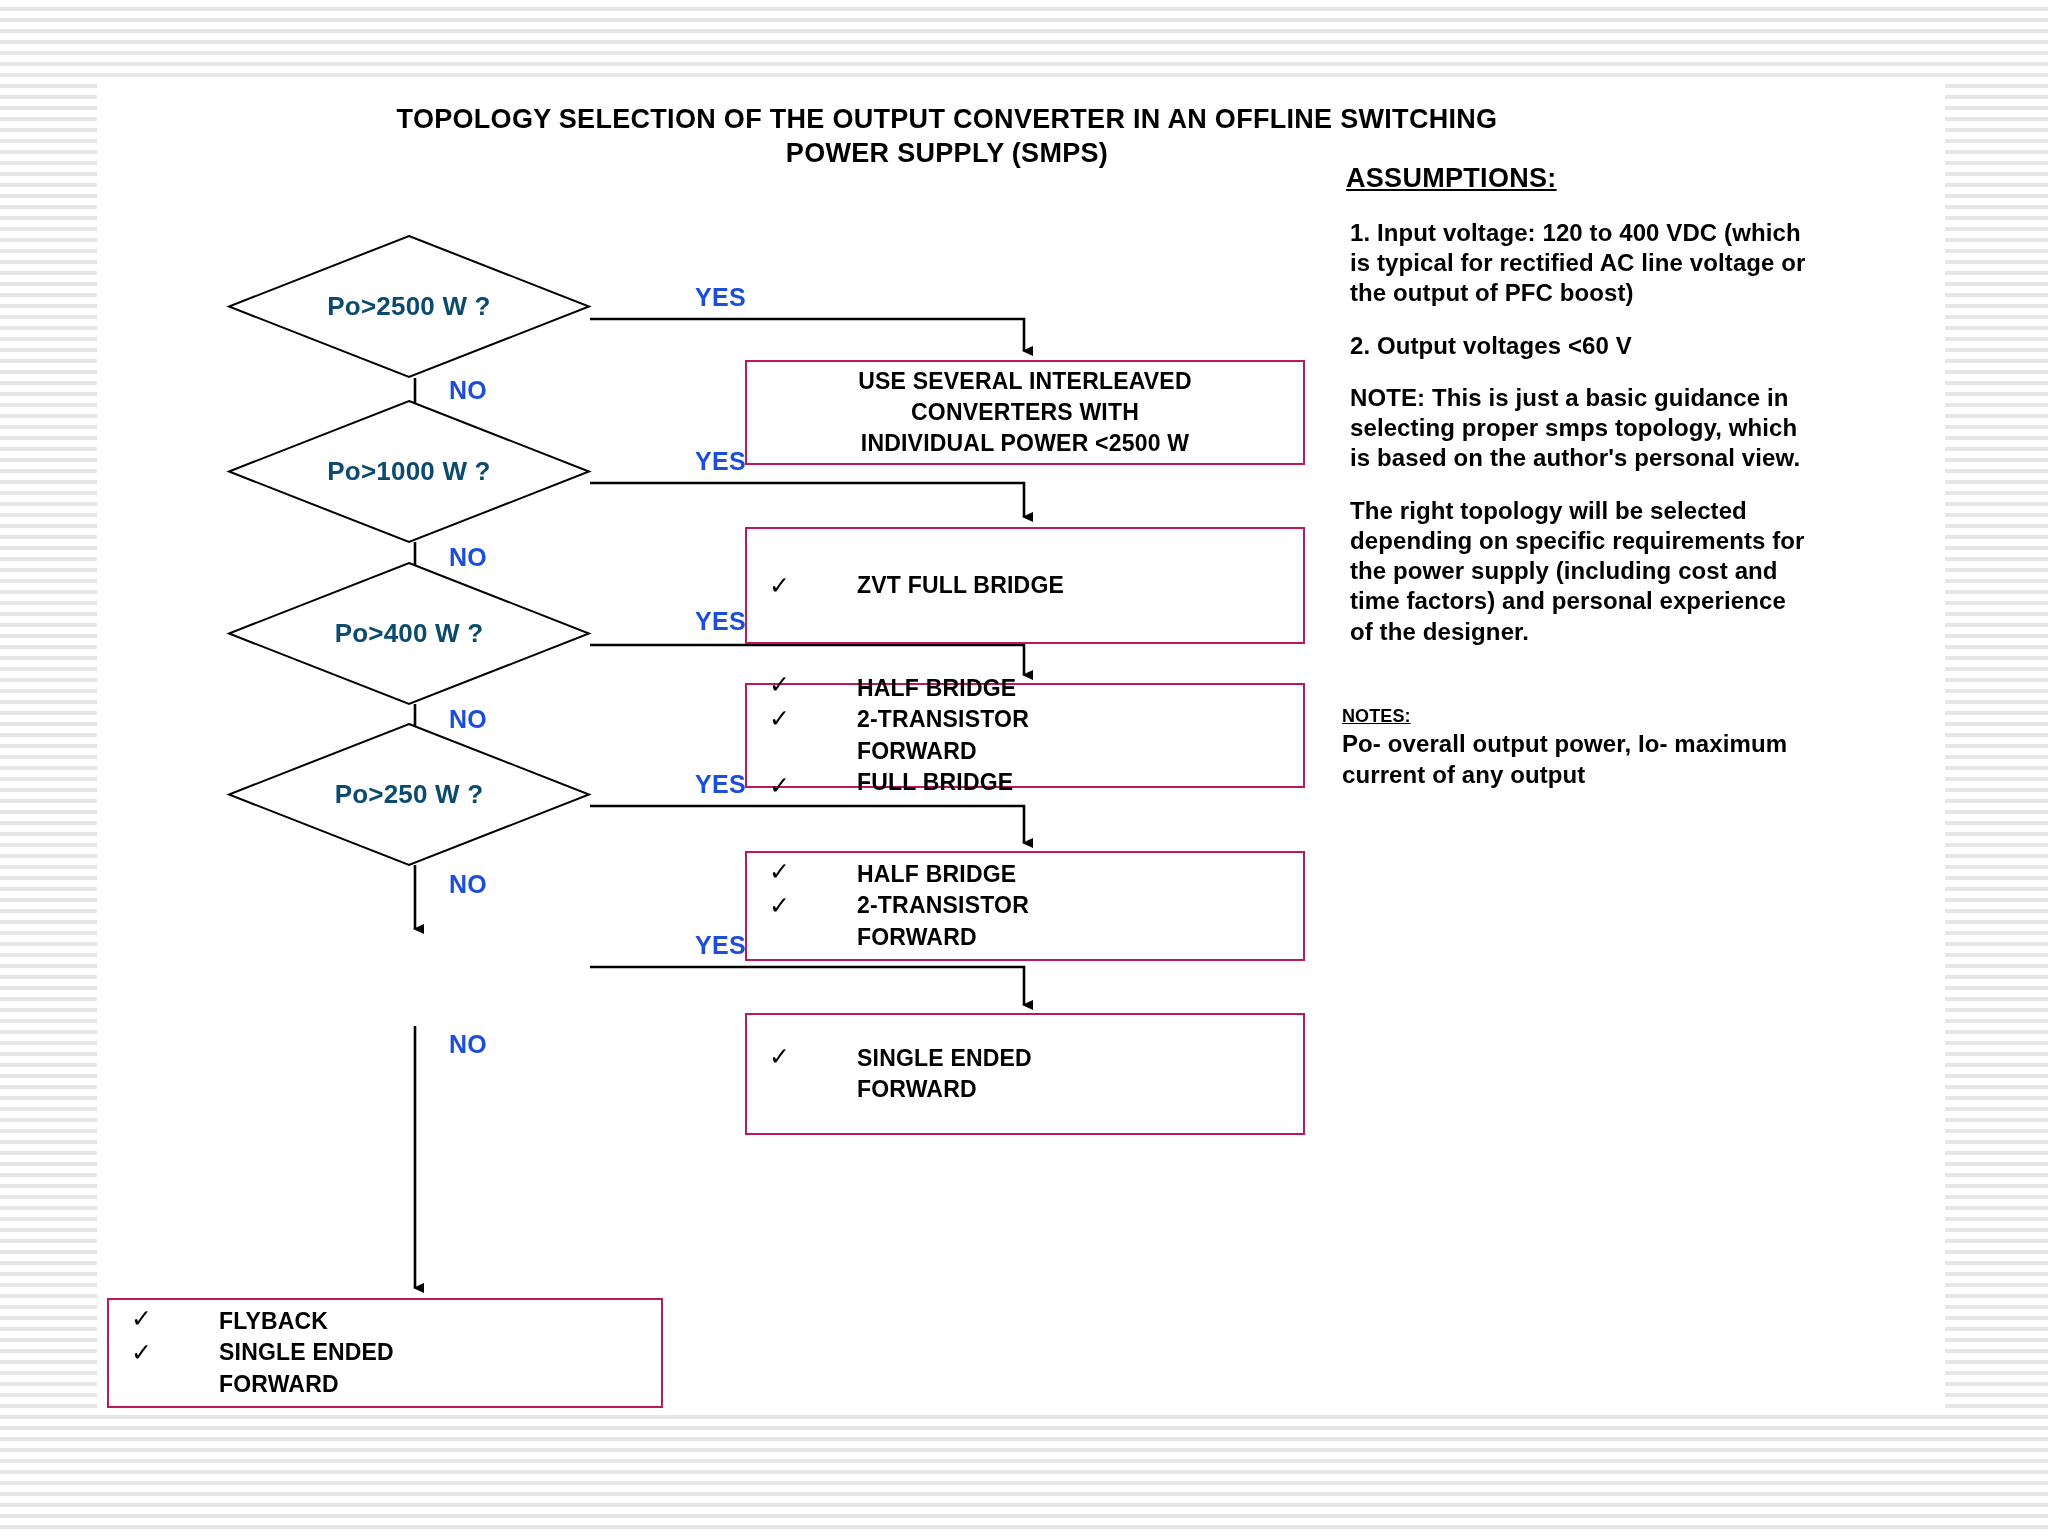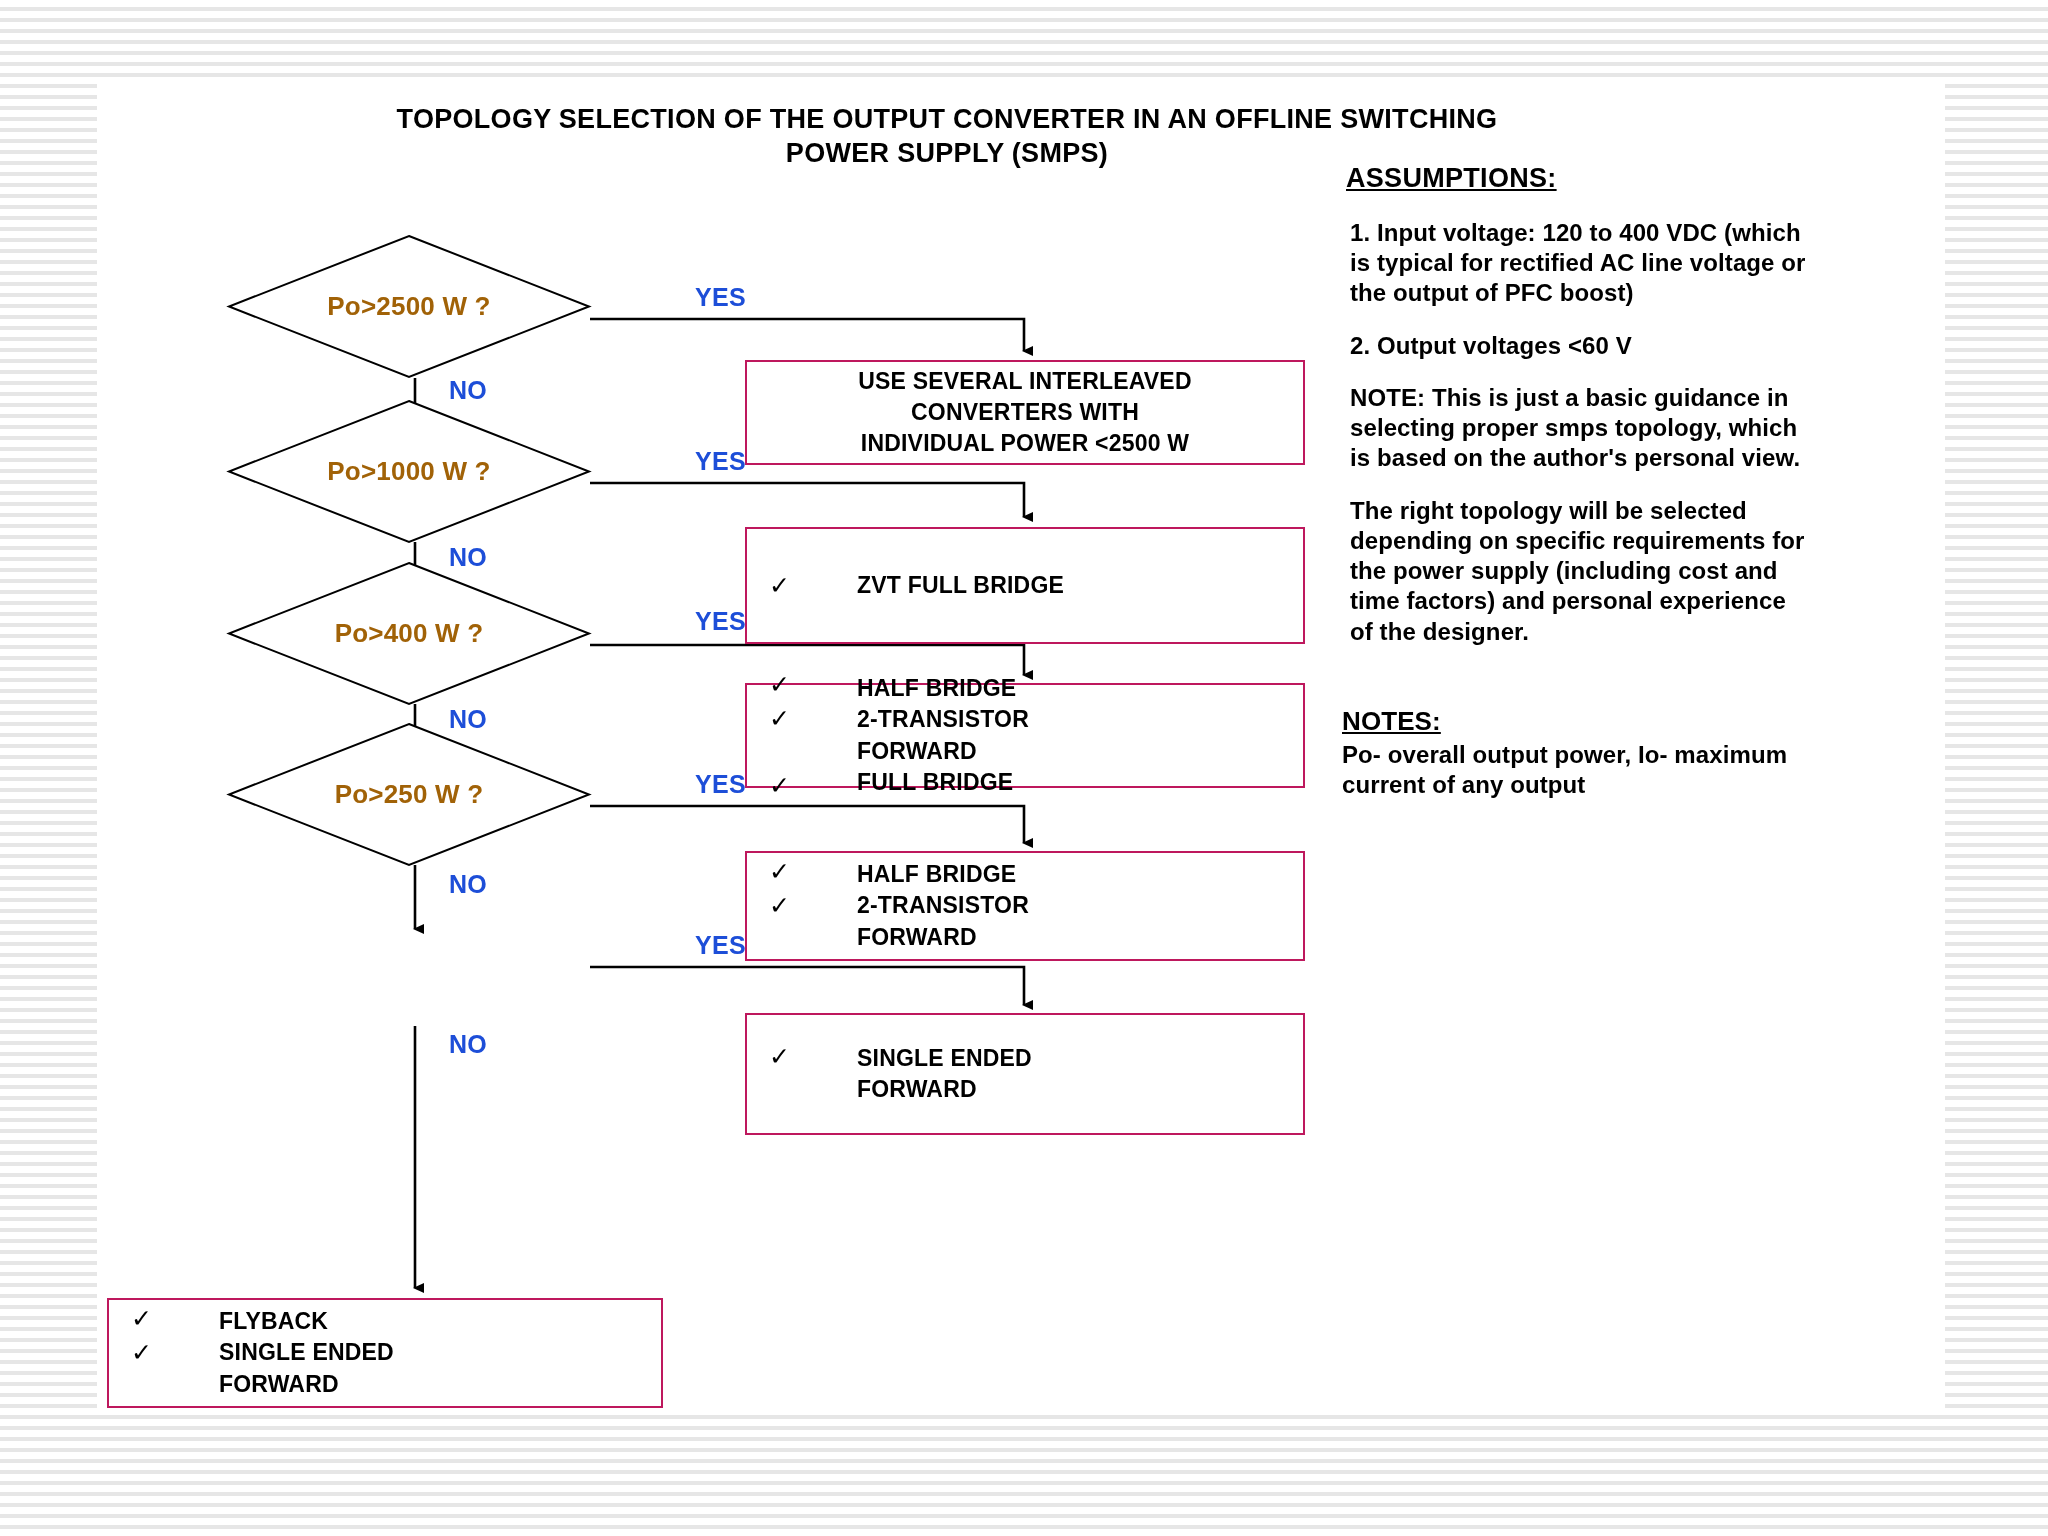--- a/index.html
+++ b/index.html
@@ -48,21 +48,21 @@
     font-weight: bold;
     line-height: 1.25;
     letter-spacing: 0.3px;
     color: #000;
   }
   .title-line { display: block; }
 
   
   .diamond {
     position: absolute;
-    color: #a16207;
+    color: #0c4a6e;
   }
   .diamond svg { display: block; overflow: visible; }
   .diamond .dlabel {
     position: absolute;
     left: 0; top: 0;
     width: 100%; height: 100%;
     display: flex;
     align-items: center;
     justify-content: center;
     font-size: 26px;
@@ -148,21 +148,21 @@
   }
   .side p {
     margin: 0 0 22px 8px;
     font-size: 24px;
     font-weight: bold;
     line-height: 1.26;
     letter-spacing: 0.1px;
   }
   .side .notes-head {
     margin: 58px 0 0 0;
-    font-size: 26px;
+    font-size: 18px;
     font-weight: bold;
     text-decoration: underline;
   }
   .side .notes-body {
     margin: 2px 0 0 0;
     font-size: 24px;
     font-weight: bold;
     line-height: 1.26;
   }
 </style>

